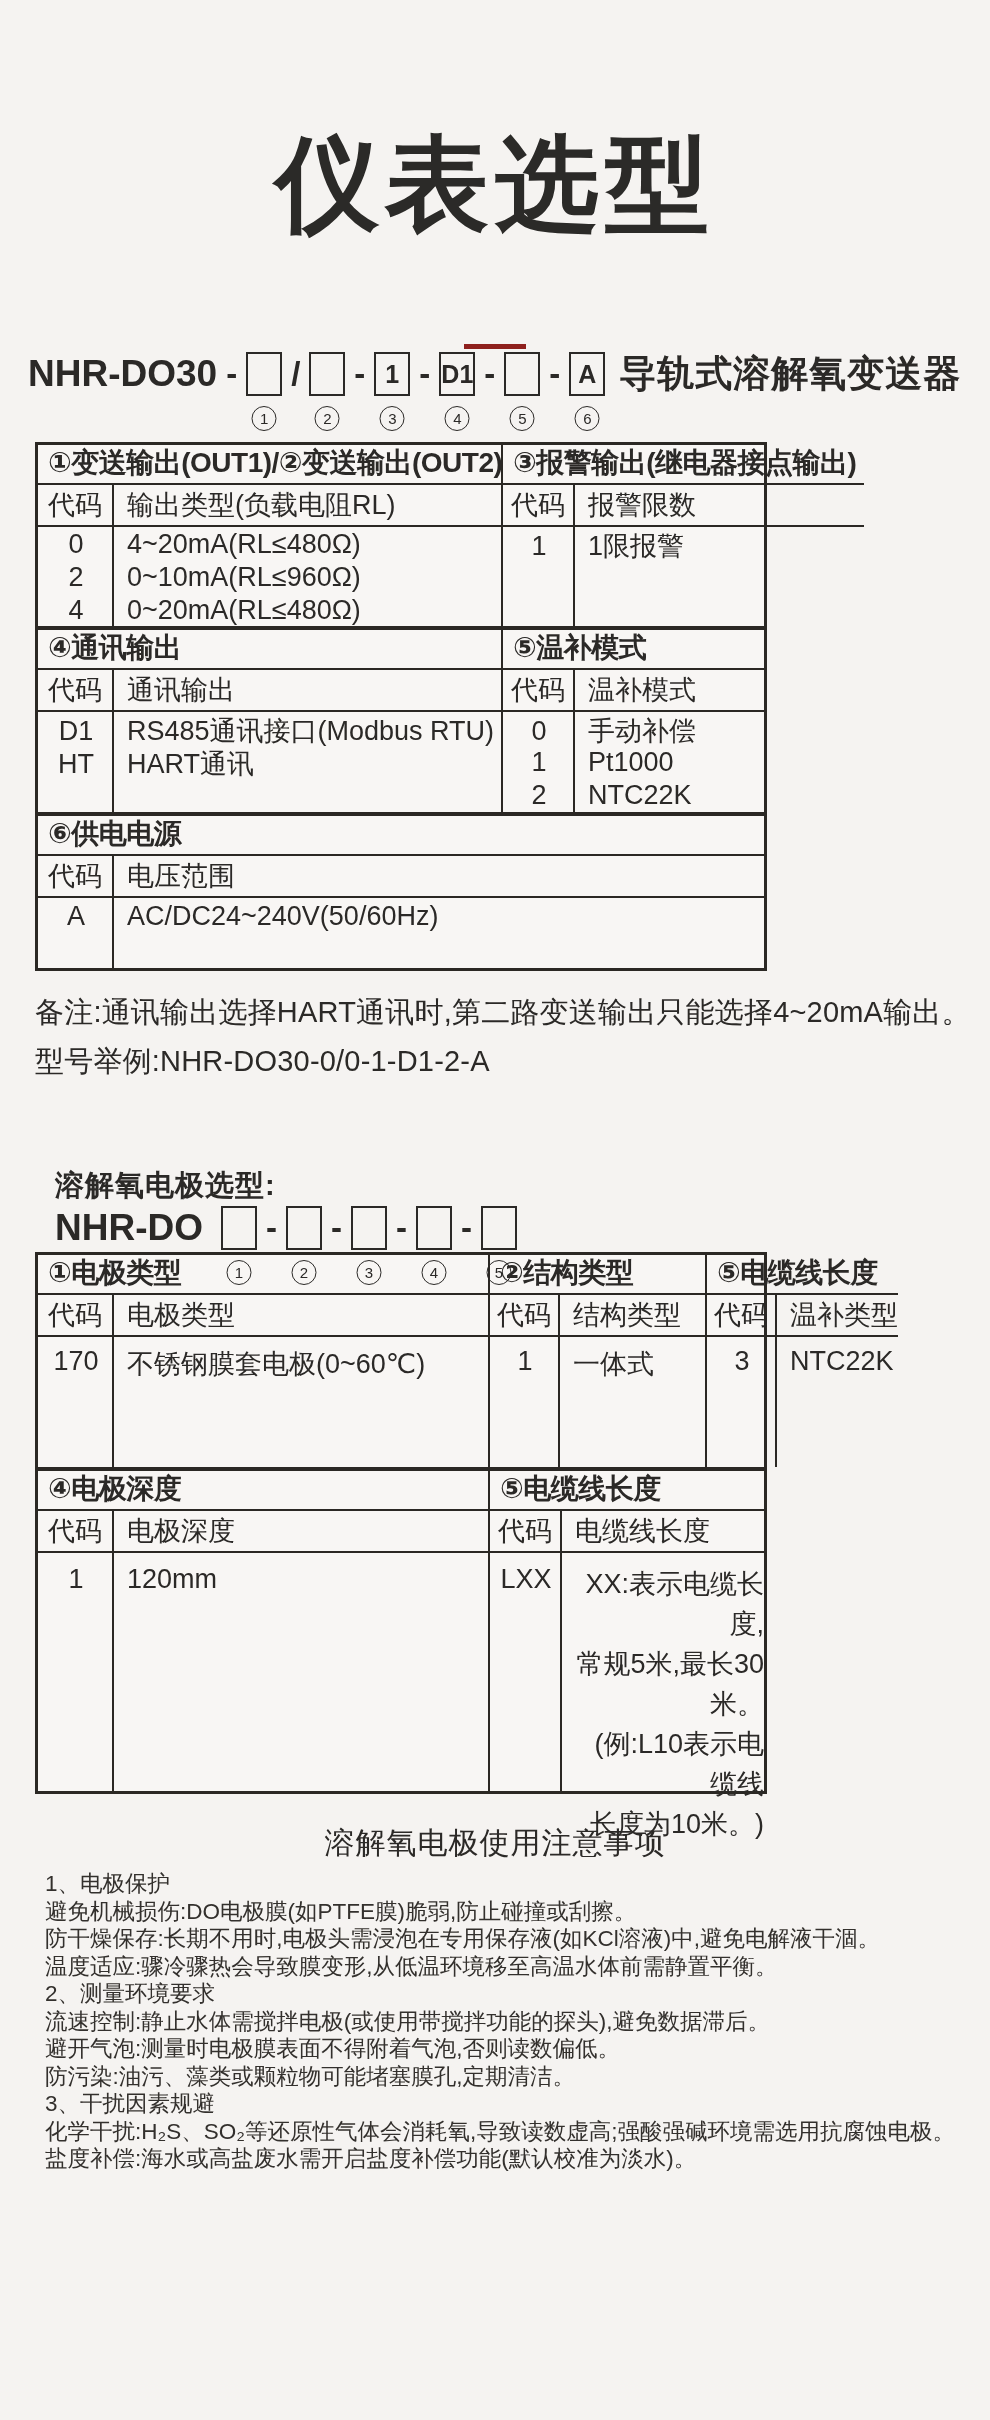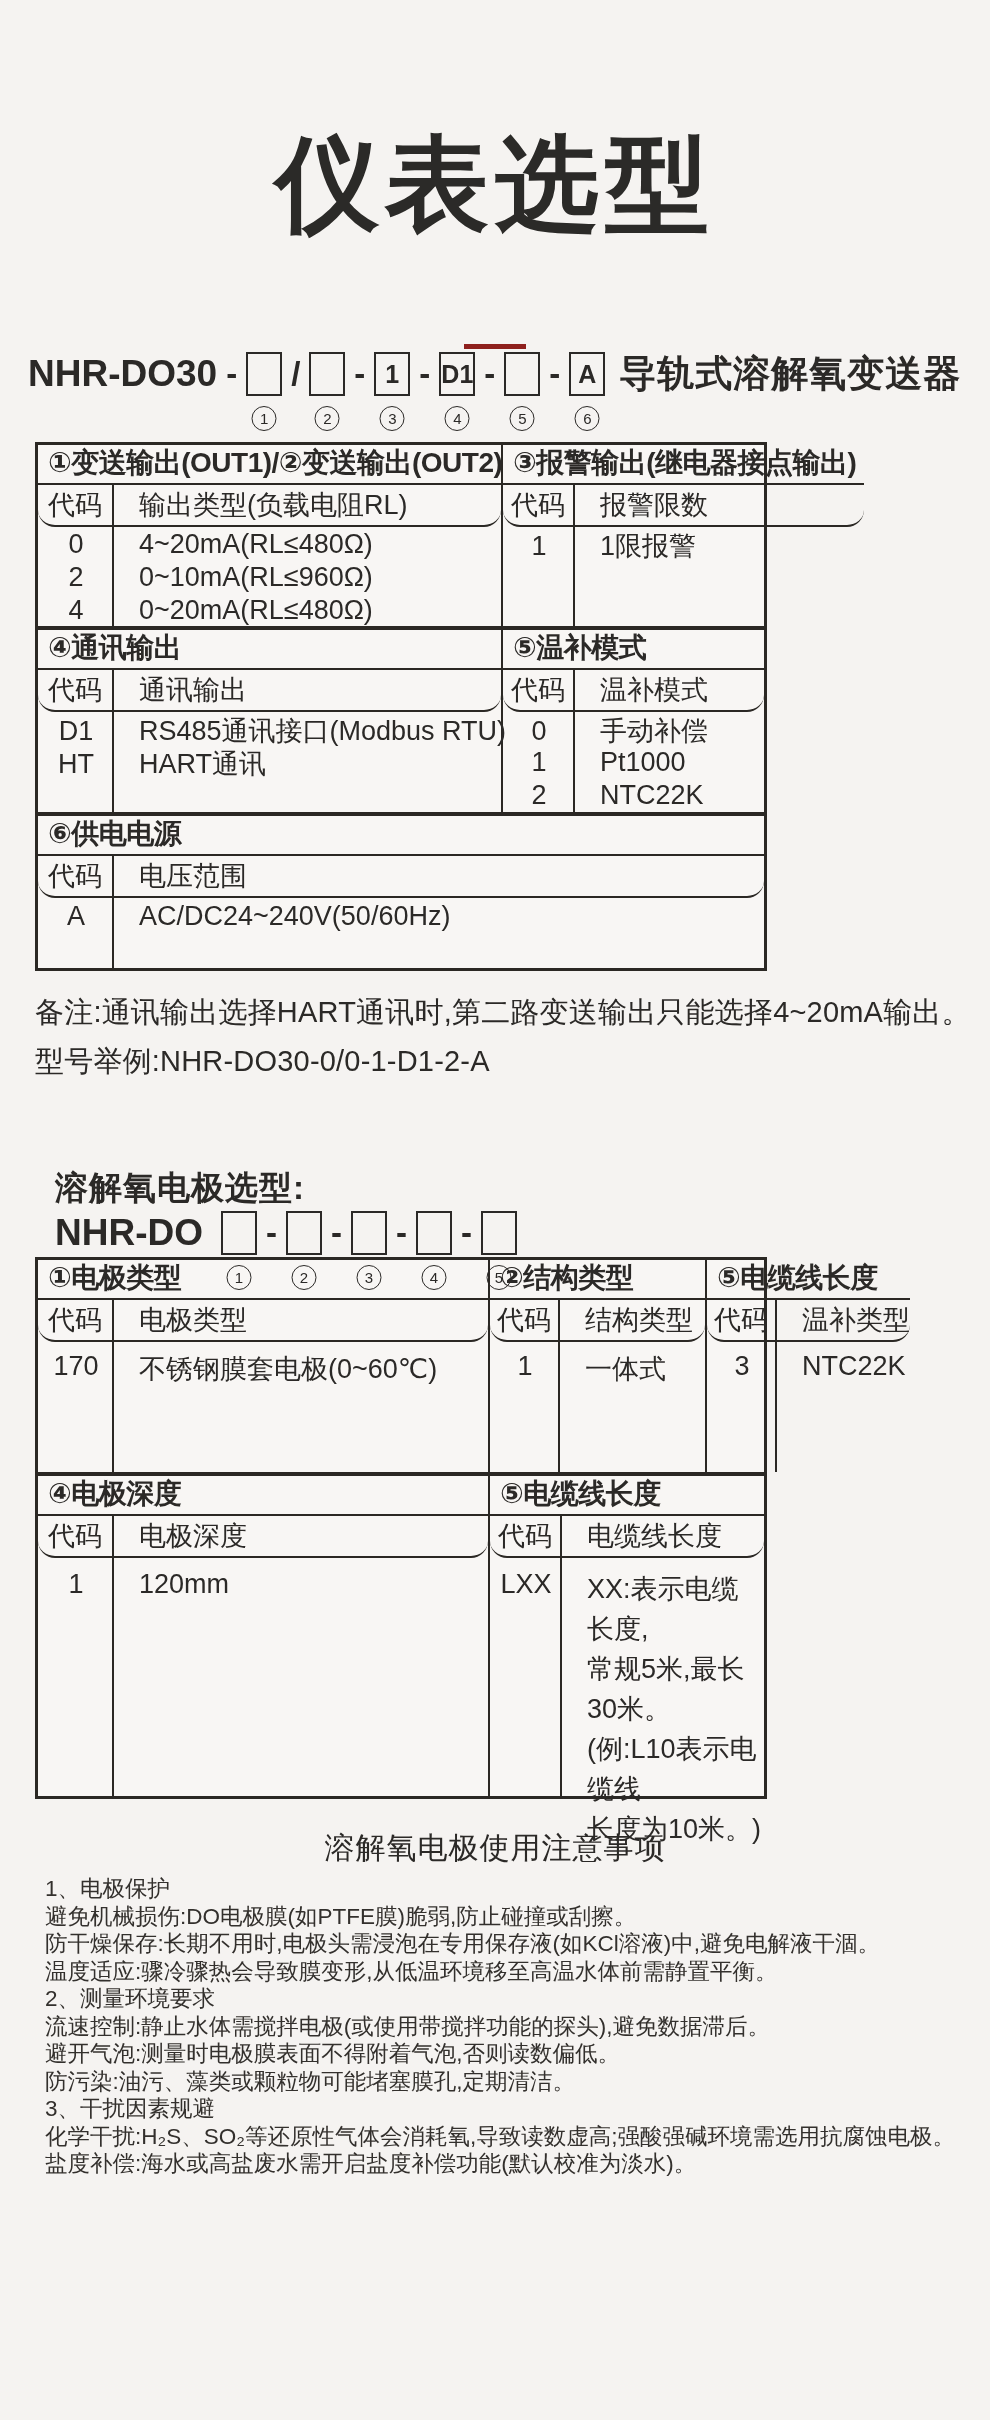--- a/index.html
+++ b/index.html
@@ -67,31 +67,32 @@
   .part.n2 { --codew: 70px; }
   .sech {
     height: 40px;
     display: flex; align-items: center;
     padding: 0 8px 2px 10px;
     font-size: 28px; font-weight: 700;
     letter-spacing: -0.5px;
     border-bottom: 2.5px solid #2b2824;
     white-space: nowrap;
   }
-  .row { display: grid; grid-template-columns: var(--codew) 1fr; border-radius: 17px; }
+  .row { display: grid; grid-template-columns: var(--codew) 1fr; }
   .row .code {
     display: flex; align-items: center; justify-content: center;
     border-right: 2px solid #2b2824;
     font-size: 27px;
   }
   .row .lbl {
     display: flex; align-items: center;
-    padding-left: 25px;
+    padding-left: 13px;
     font-size: 27px;
     white-space: nowrap;
+    text-align: right;
   }
   .row.sub { height: 42px; border-bottom: 2px solid #2b2824; }
   .row.sub .code, .row.sub .lbl { font-size: 27px; }
   .body { position: relative; }
   .body::before {
     content: ""; position: absolute;
     left: calc(var(--codew) - 2px); top: 0; bottom: 0;
     width: 2px; background: #2b2824;
   }
   .body .row { position: relative; }
@@ -106,21 +107,21 @@
   .t2 .body .row .code { align-items: flex-start; padding-top: 5px; }
   .t2 .body .row .lbl  { align-items: flex-start; padding-top: 5px; }
   .lbl.multi {
     white-space: pre-line;
     line-height: 40px;
   }
   .secdiv { height: 3px; border-top: 2px solid #2b2824; border-bottom: 2px solid #2b2824; }
   
   .remarks { margin: 17px 0 0 35px; font-size: 29px; line-height: 49px; font-weight: 500; letter-spacing: 0.2px; }
   
-  .el-heading { margin: 80px 0 0 55px; font-size: 33px; font-weight: 700; letter-spacing: 1px; }
+  .el-heading { margin: 80px 0 0 55px; font-size: 29px; font-weight: 700; letter-spacing: 1px; }
   
   .notes { margin-top: 28px; }
   .notes-title { text-align: center; font-size: 30px; font-weight: 400; letter-spacing: 1px; line-height: 42px; }
   .notes-lines { margin: 6px 40px 0 45px; font-size: 22.5px; line-height: 27.5px; font-weight: 500; color: #33302d; }
   .notes-lines div { white-space: nowrap; }
 </style>
 </head>
 <body>
 
 <div class="page-title">仪表选型</div>

